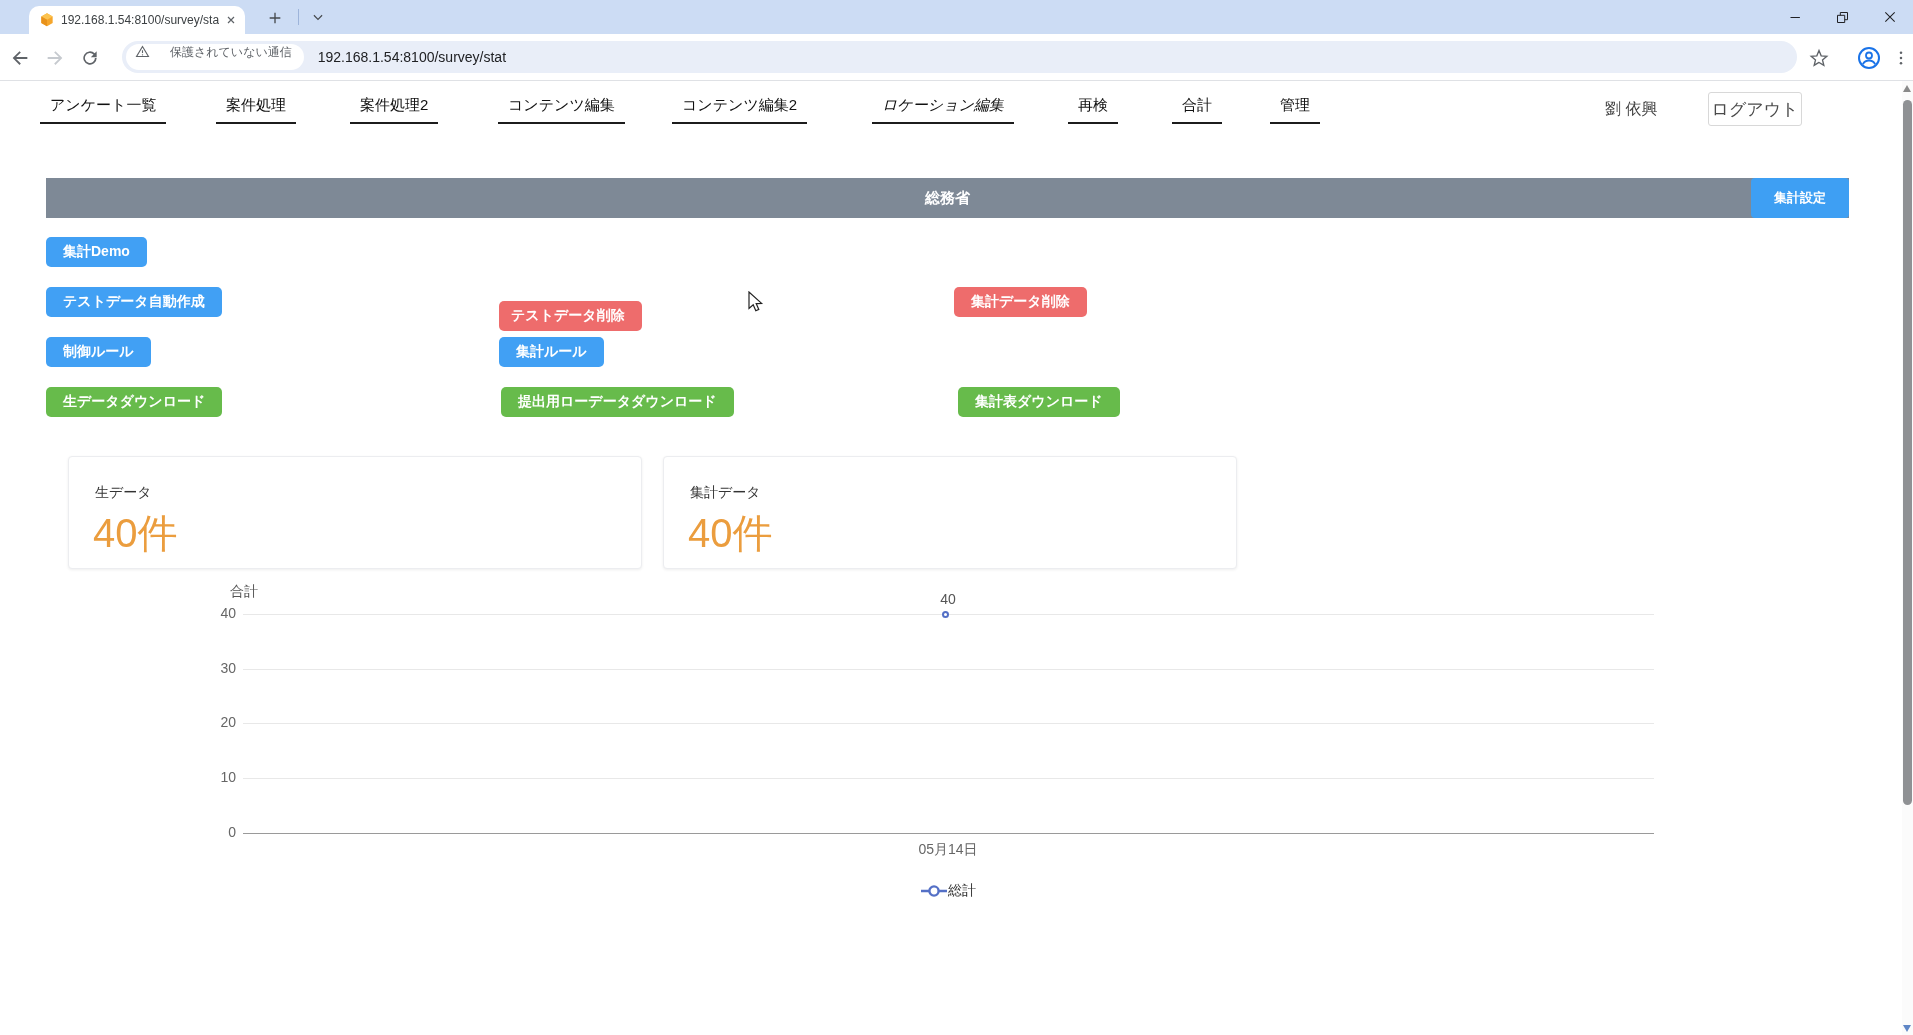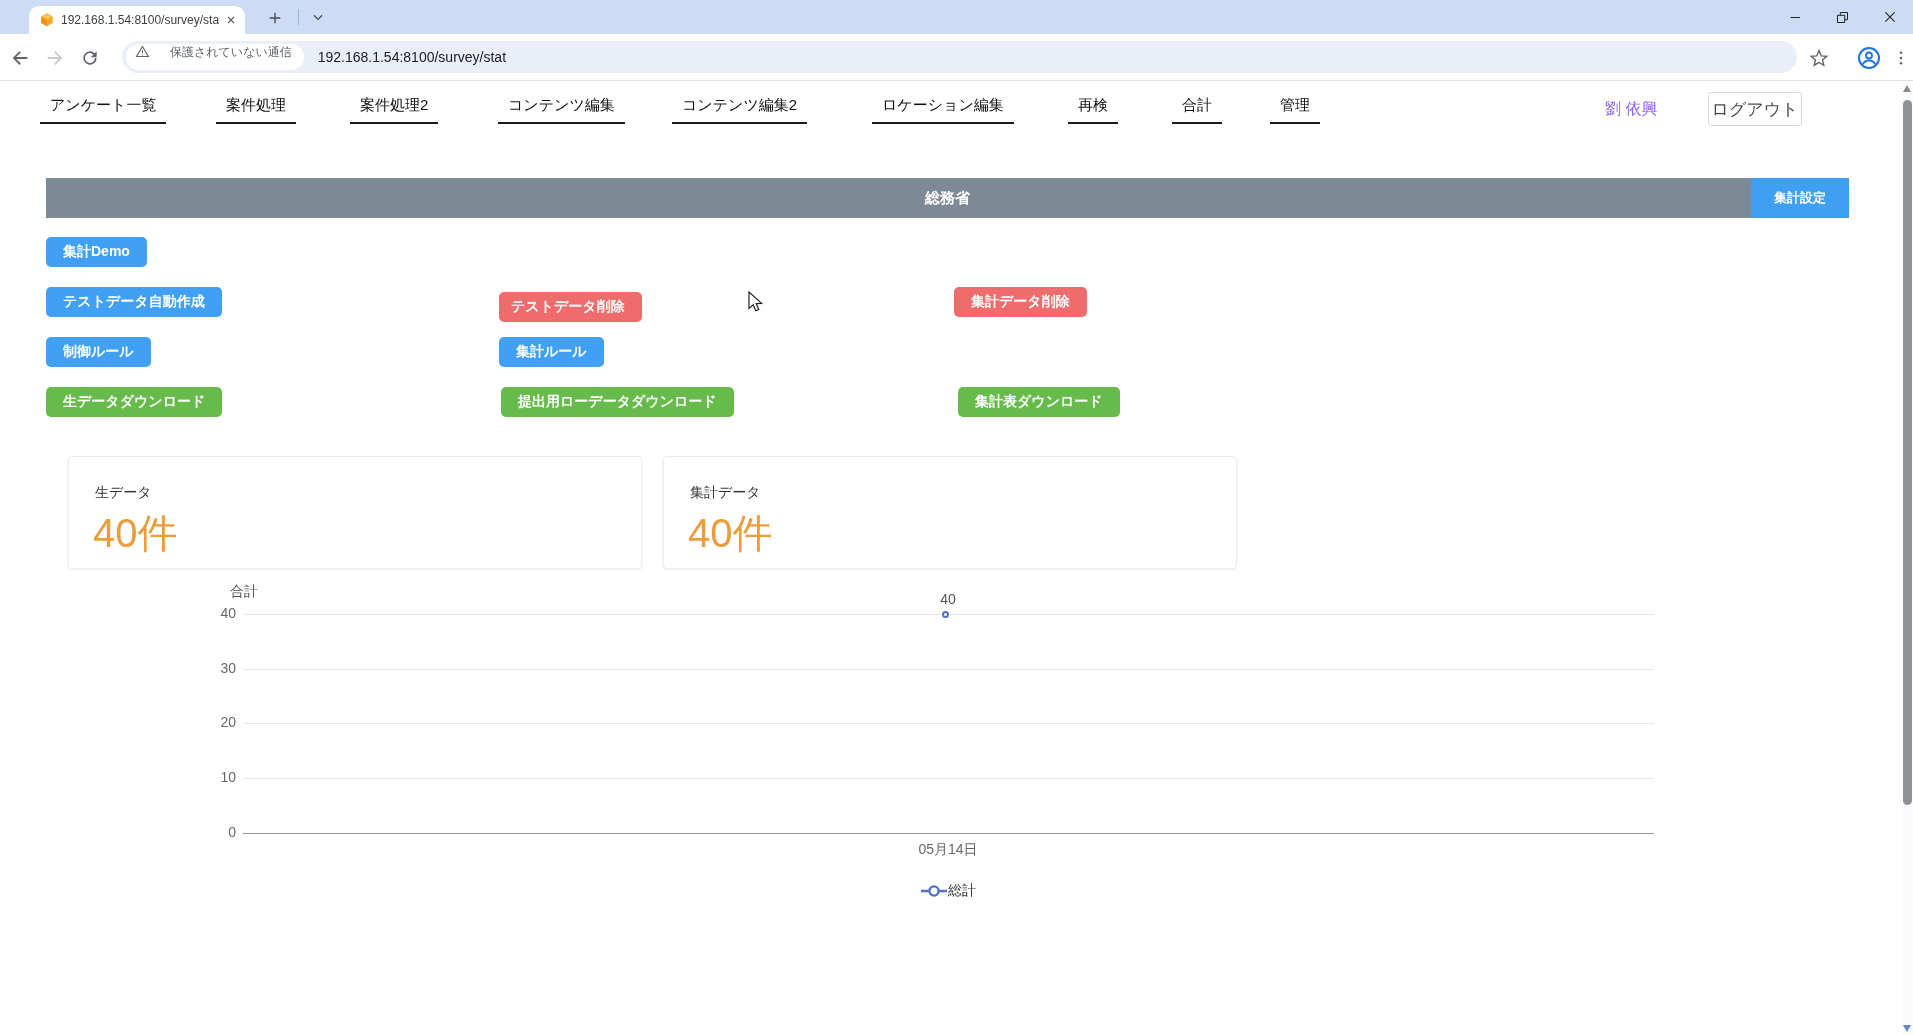--- a/index.html
+++ b/index.html
@@ -25,21 +25,21 @@
   .omnibox { position:absolute; left:122px; top:41px; width:1675px; height:32px; background:#e9eef8;
     border-radius:16px; display:flex; align-items:center; }
   .sec-chip { margin-left:4px; height:26px; background:#fff; border-radius:13px; display:flex;
     padding:0 12px 0 9px; gap:20px; }
   .sec-chip span { font-size:12px; color:#5f6368; }
   .url-text { margin-left:14px; font-size:14px; color:#202124; }
 
   
   .nav-item { position:absolute; top:96px; padding:0 10px 7px 10px; font-size:15px; color:#111;
     border-bottom:2px solid #1c1c1c; white-space:nowrap; cursor:pointer; }
-  .user-name { position:absolute; left:1605px; top:99px; font-size:16px; color:#8b5cf6; }
+  .user-name { position:absolute; left:1605px; top:99px; font-size:16px; color:#404040; }
   .logout-btn { position:absolute; left:1708px; top:92px; width:94px; height:34px; background:#fff;
     border:1px solid #d8d8d8; border-radius:3px; font-size:17px; color:#4a4a4a;
     display:flex; align-items:center; justify-content:center; }
 
   
   .gray-bar { position:absolute; left:46px; top:178px; width:1803px; height:40px; background:#7e8996; }
   .gray-bar-title { width:100%; text-align:center; line-height:40px; color:#fff; font-size:15px; font-weight:bold; }
   .settings-btn { position:absolute; right:0; top:0; width:98px; height:40px; background:#3e9ff3;
     border:none; border-radius:4px; color:#fff; font-size:13px; font-weight:bold; }
 
@@ -173,35 +173,35 @@
       <circle cx="12" cy="12" r="1.7" fill="#5f6368"></circle>
       <circle cx="12" cy="19" r="1.7" fill="#5f6368"></circle>
     </svg>
 </div>
 
 <div class="nav-item" style="left:40px;">アンケート一覧</div>
 <div class="nav-item" style="left:216px;">案件処理</div>
 <div class="nav-item" style="left:350px;">案件処理2</div>
 <div class="nav-item" style="left:498px;">コンテンツ編集</div>
 <div class="nav-item" style="left:672px;">コンテンツ編集2</div>
-<div class="nav-item" style="left:872px;">ロケーション編集</div>
+<div class="nav-item" style="left:872px;font-style:italic;">ロケーション編集</div>
 <div class="nav-item" style="left:1068px;">再検</div>
 <div class="nav-item" style="left:1172px;">合計</div>
 <div class="nav-item" style="left:1270px;">管理</div>
 <div class="user-name">劉 依興</div>
 <div class="logout-btn">ログアウト</div>
 
 <div class="gray-bar">
   <div class="gray-bar-title">総務省</div>
   <button class="settings-btn">集計設定</button>
 </div>
 
 <button class="btn blue" style="left:46px;  top:237px;">集計Demo</button>
 <button class="btn blue" style="left:46px;  top:287px;">テストデータ自動作成</button>
-<button class="btn red" style="left:499px; top:292px;padding-left:12px;">テストデータ削除</button>
+<button class="btn red" style="left:499px; top:301px;padding-left:12px;">テストデータ削除</button>
 <button class="btn red" style="left:954px; top:287px;">集計データ削除</button>
 <button class="btn blue" style="left:46px;  top:337px;">制御ルール</button>
 <button class="btn blue" style="left:499px; top:337px;">集計ルール</button>
 <button class="btn green" style="left:46px;  top:387px;">生データダウンロード</button>
 <button class="btn green" style="left:501px; top:387px;">提出用ローデータダウンロード</button>
 <button class="btn green" style="left:958px; top:387px;">集計表ダウンロード</button>
 
 <div class="card" style="left:68px;">
   <div class="card-label">生データ</div>
   <div class="card-value">40件</div>

